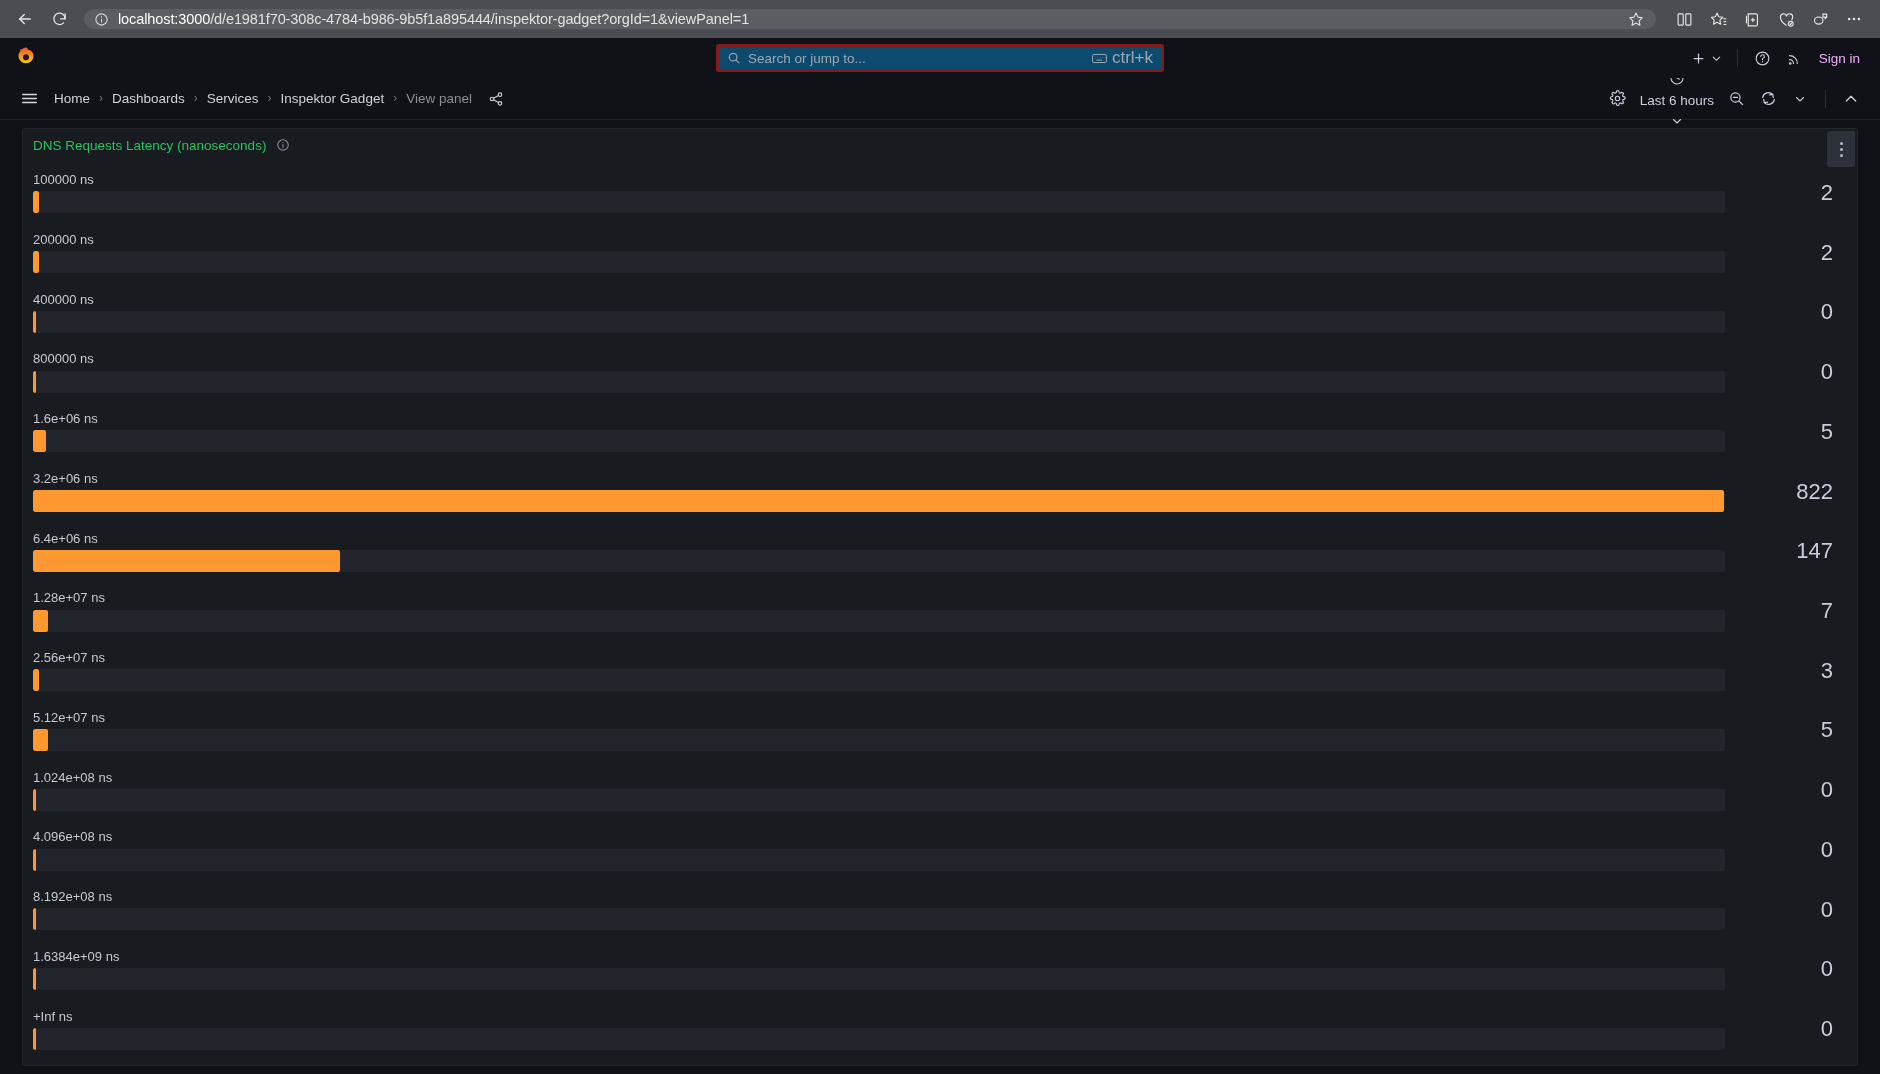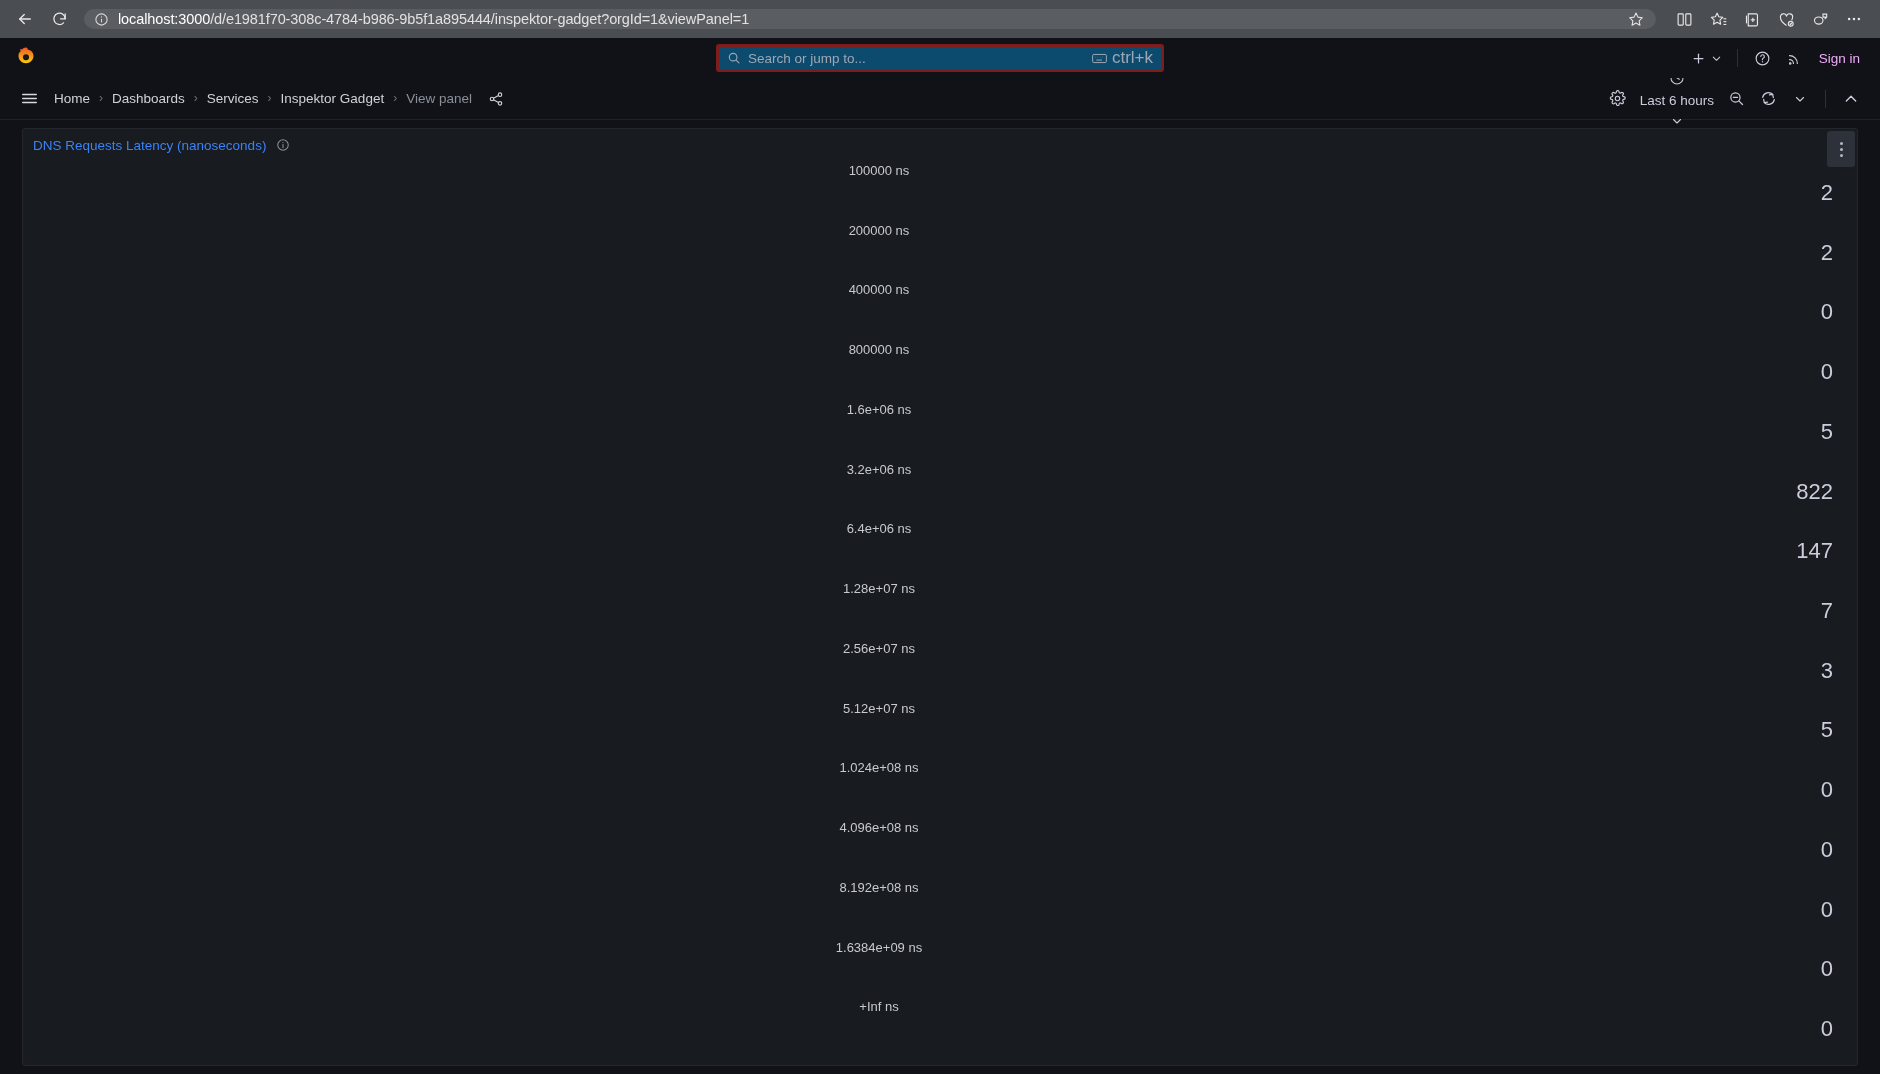--- a/index.html
+++ b/index.html
@@ -159,21 +159,21 @@
     position: relative;
   }
   .panel-header {
     height: 32px;
     display: flex;
     align-items: center;
     padding: 0 10px;
     gap: 10px;
     flex: none;
   }
-  .panel-title { font-size: 13.5px; color: #3b82f6; font-weight: 500; }
+  .panel-title { font-size: 13.5px; color: #22c55e; font-weight: 500; }
   .panel-desc-ic { color: #8e9098; display: flex; }
   .panel-menu {
     position: absolute;
     top: 2px; right: 2px;
     width: 28px; height: 36px;
     background: #2d3139;
     border-radius: 3px;
     display: flex; align-items: center; justify-content: center;
     gap: 3px; flex-direction: column;
   }
@@ -188,20 +188,21 @@
   }
   .bar-row {
     flex: 1 1 0;
     display: flex;
     align-items: stretch;
     min-height: 0;
   }
   .bar-left {
     flex: 1 1 auto;
     display: flex;
+    flex-direction: column;
     justify-content: center;
     min-width: 0;
     padding-right: 10px;
   }
   .bar-label {
     font-size: 13px;
     color: #c7c9ce;
     line-height: 1.25;
     margin-bottom: 3px;
     white-space: nowrap;

